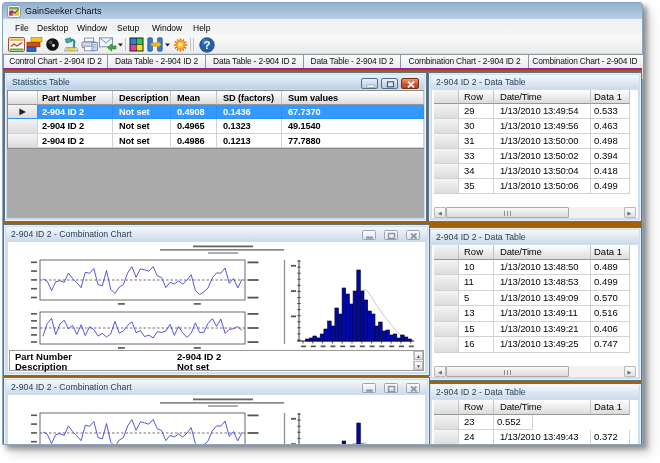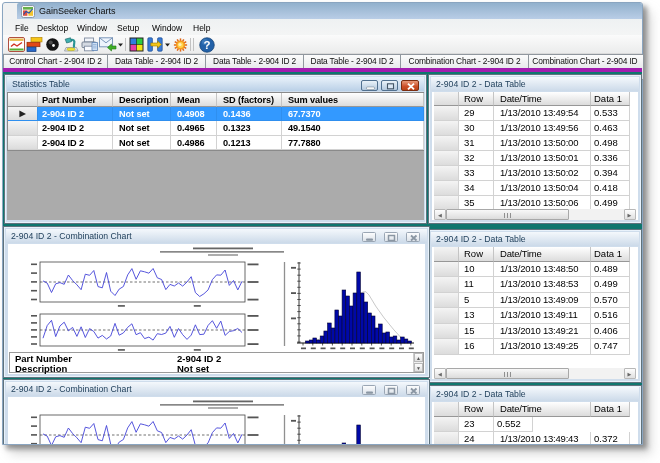--- a/index.html
+++ b/index.html
@@ -1,27 +1,27 @@
 <!DOCTYPE html>
 <html><head><meta charset="utf-8"><style>
 * { margin:0; padding:0; box-sizing:border-box; }
 html,body { width:660px; height:463px; background:#fff; font-family:"Liberation Sans",sans-serif; overflow:hidden; position:relative; }
 .app { position:absolute; left:2px; top:2px; width:641px; height:443px; background:#f0f1f2;
   border:1px solid #8aa5c0; border-radius:3px 3px 0 0; box-shadow: 4px 4px 5px rgba(100,100,100,.65), 8px 9px 11px rgba(160,160,160,.4); }
-.titlebar { position:absolute; left:14px; top:0; right:0; height:16px; border-radius:2px 2px 0 0; background:linear-gradient(#92b1cd,#b9cde6); display:flex; align-items:center; }
+.titlebar { position:absolute; left:0; top:0; right:0; height:16px; border-radius:2px 2px 0 0; background:linear-gradient(#92b1cd,#b9cde6); display:flex; align-items:center; }
 .titlebar .ticon { margin:0 4px 0 4px; }
 .titlebar .ttext { font-size:9px; color:#101010; position:relative; top:-0.5px; }
 .menubar { position:absolute; left:0; top:16px; right:0; height:16px; background:linear-gradient(#eef1f2,#f4f5f5); font-size:8.5px; color:#000; }
 .menubar span { position:absolute; top:3.5px; }
 .toolbar { position:absolute; left:0; top:32px; right:0; height:19px; background:linear-gradient(#fbfbfb,#ebecec); border-bottom:1px solid #dadada; }
 .toolbar svg { position:absolute; top:2px; }
 .tsep { position:absolute; top:3px; width:1px; height:13px; background:#c2c2c2; }
 .tabs { position:absolute; left:0; top:51px; right:0; height:14px; background:linear-gradient(#f2f2f2,#d8dadd); }
 .tab { position:absolute; top:0; height:26px; background:linear-gradient(#fcfcfc,#e8eaec 55%,#d4d7da); border:1px solid #90979e; font-size:8.4px; font-weight:normal; color:#101010; text-align:center; line-height:13px; letter-spacing:-0.15px; white-space:nowrap; overflow:hidden; }
-.mdi { position:absolute; left:0; top:65px; right:0; bottom:0; background:#0f766e; border-top:4px solid #a21caf; overflow:hidden; }
+.mdi { position:absolute; left:0; top:65px; right:0; bottom:0; background:#a16207; border-top:2px solid #a21caf; overflow:hidden; }
 .win { position:absolute; border:1px solid #5f727c; background:#cfddec; }
 .win .hl { position:absolute; inset:0; border:1px solid #e9f2fb; pointer-events:none; }
 .wtitle { position:absolute; left:2px; top:2px; right:2px; height:14px; background:linear-gradient(#f4f8fc,#ccdae9); font-size:8.7px; color:#24435e; padding:2px 0 0 5px; }
 .wbody { position:absolute; left:3px; top:17px; right:3px; bottom:3px; background:#ababab; overflow:hidden; }
 .cbtns { position:absolute; right:7px; top:2.5px; display:flex; gap:8px; }
 .cbtn { width:14px; height:10px; background:linear-gradient(#fbfcfd,#dde3ea); border:1px solid #9aa6b4; border-radius:1.5px; display:inline-block; }
 .abtns { position:absolute; right:5px; top:3px; display:flex; gap:3px; }
 .abtn { width:17px; height:11px; background:linear-gradient(#eaf2f9,#b4c9de); border:1px solid #51708f; border-radius:2px; display:inline-block; }
 .abtn.red { width:18px; background:linear-gradient(#e89a7b,#cc4f28 60%,#b84318); border-color:#7c2d10; }
 .stable { position:absolute; left:0; top:0; width:418px; background:#fff; border:1px solid #8a8a8a; font-size:9.2px; font-weight:bold; color:#000; letter-spacing:-0.1px; }
@@ -231,26 +231,20 @@
               <div class="dc0"></div>
               <div class="dc1">30</div>
               <div class="dc2">1/13/2010 13:49:56</div>
               <div class="dc3">0.463</div>
             </div>
             <div class="dtr" style="height:15.0px">
               <div class="dc0"></div>
               <div class="dc1">31</div>
               <div class="dc2">1/13/2010 13:50:00</div>
               <div class="dc3">0.498</div>
-            </div>
-            <div class="dtr" style="height:15.0px">
-              <div class="dc0"></div>
-              <div class="dc1">32</div>
-              <div class="dc2">1/13/2010 13:50:01</div>
-              <div class="dc3">0.336</div>
             </div>
             <div class="dtr" style="height:15.0px">
               <div class="dc0"></div>
               <div class="dc1">33</div>
               <div class="dc2">1/13/2010 13:50:02</div>
               <div class="dc3">0.394</div>
             </div>
             <div class="dtr" style="height:15.0px">
               <div class="dc0"></div>
               <div class="dc1">34</div>

